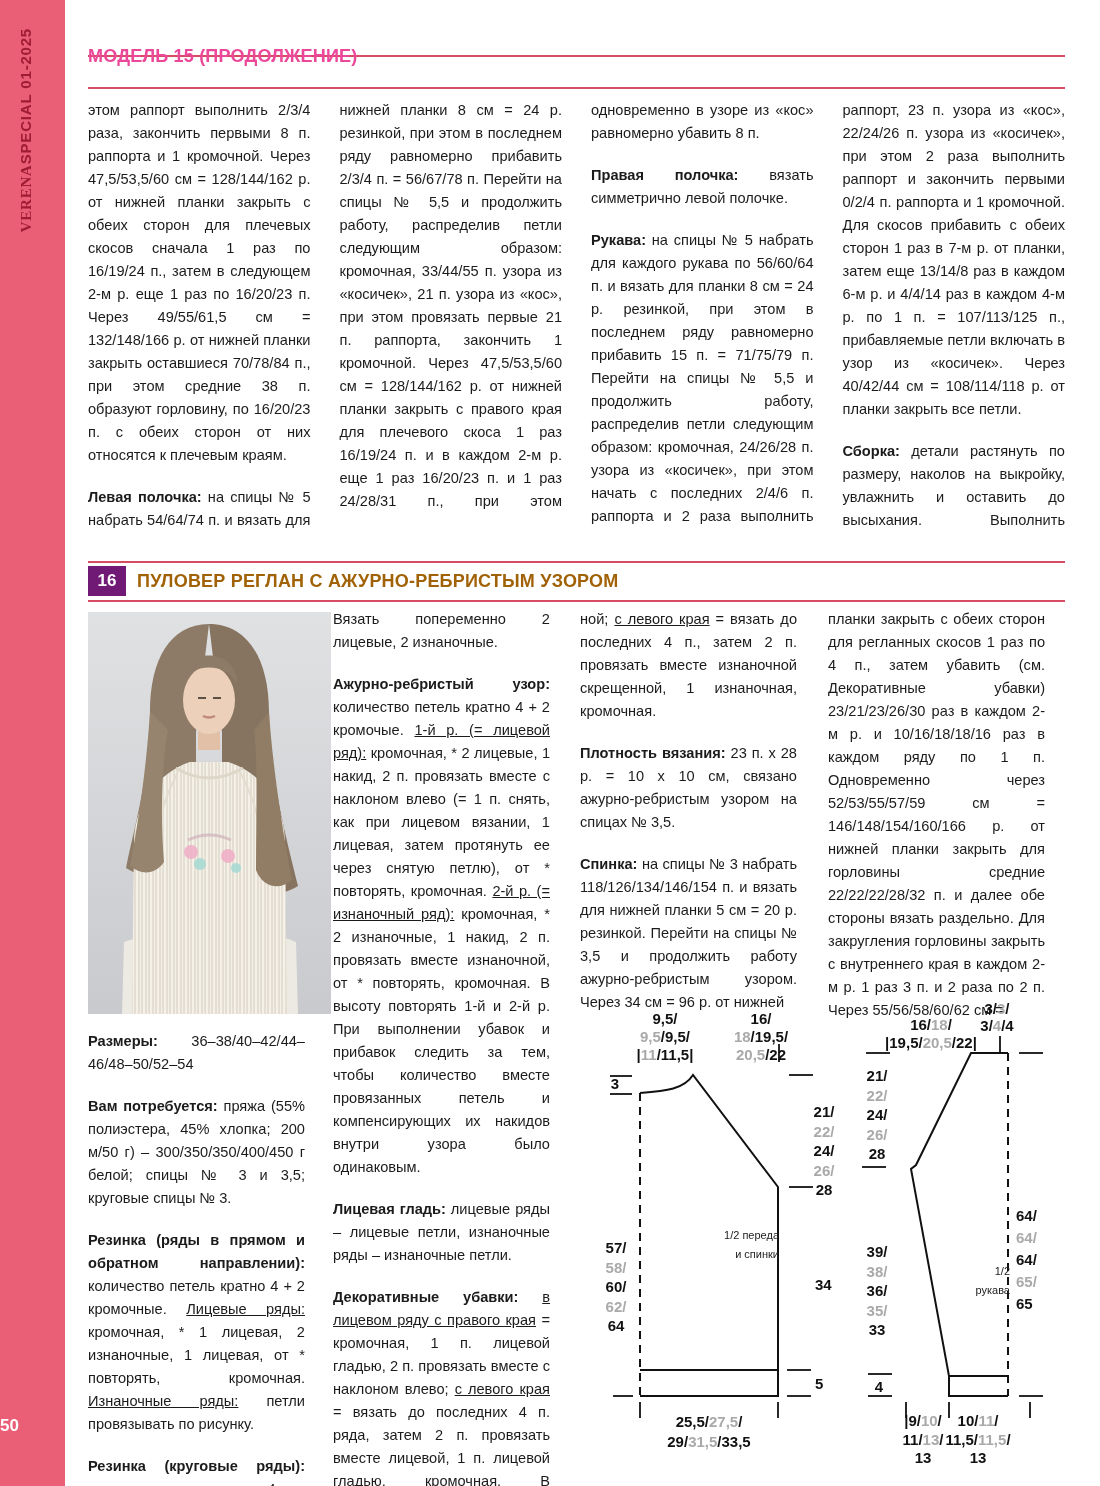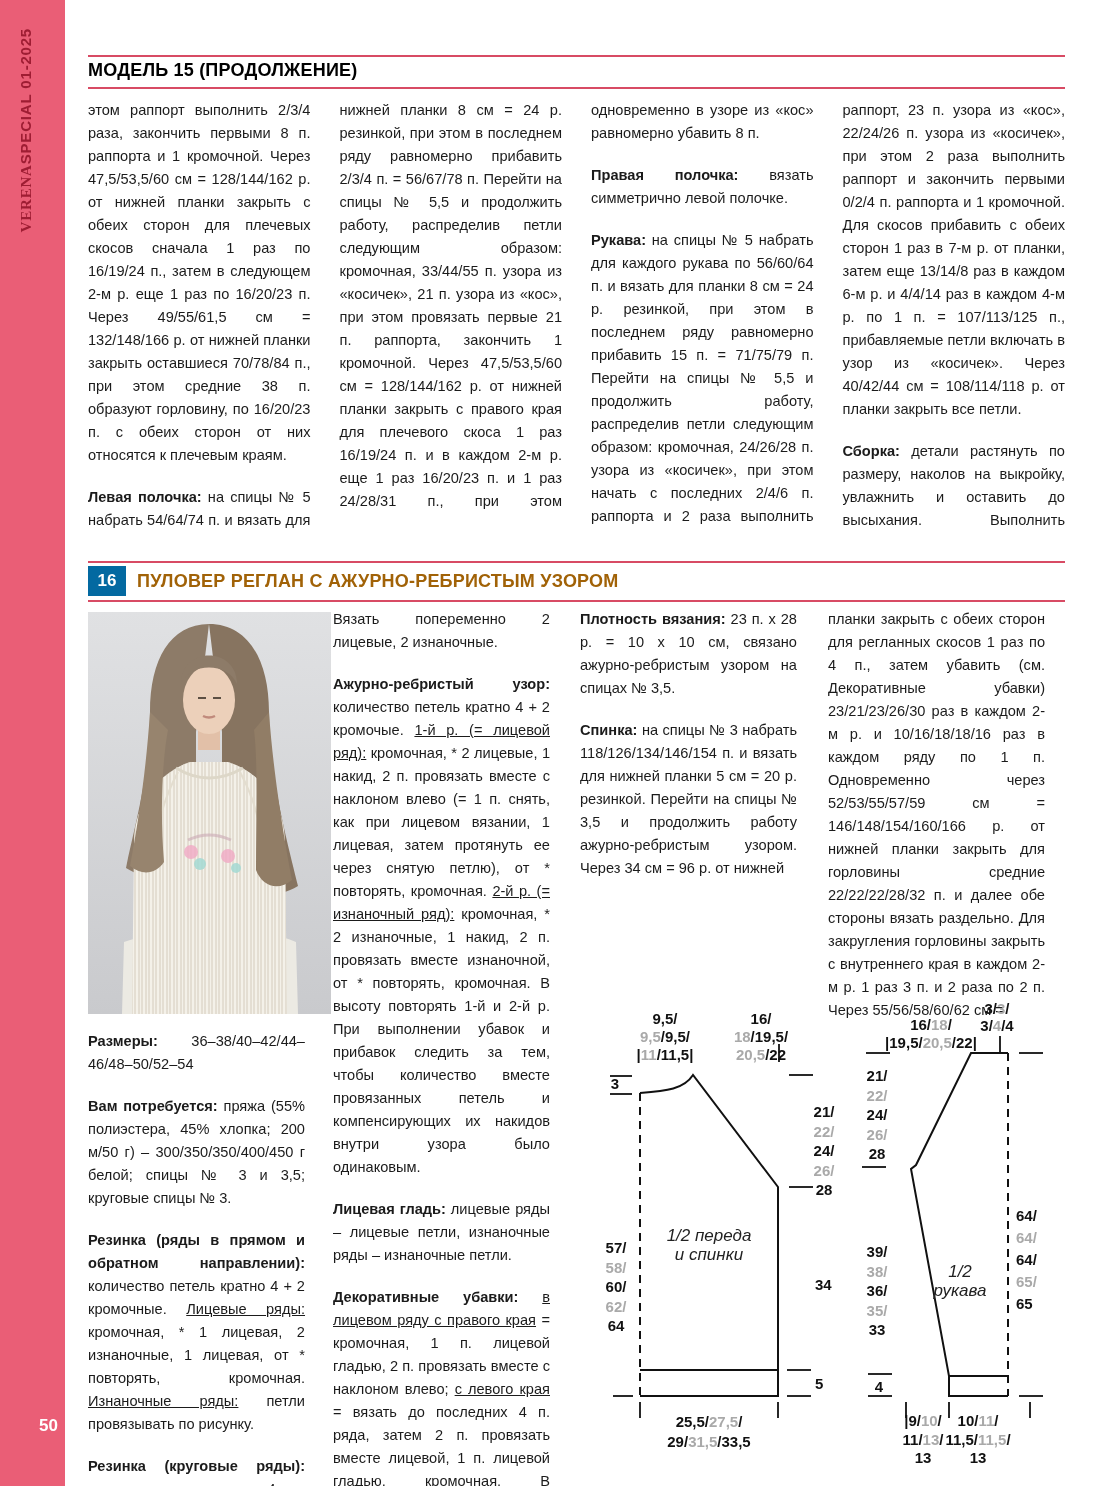--- a/index.html
+++ b/index.html
@@ -5,26 +5,26 @@
   html,body{margin:0;padding:0;background:#888;}
   .page{position:relative;width:1100px;height:1486px;background:#ffffff;overflow:hidden;
         font-family:"Liberation Sans","DejaVu Sans",sans-serif;}
   
   .sidebar{position:absolute;left:0;top:0;width:65px;height:1486px;background:#ea5e76;}
   .vert{position:absolute;left:17px;top:28px;writing-mode:vertical-rl;transform:rotate(180deg);
         color:#9e1d33;font-size:15px;letter-spacing:.8px;white-space:nowrap;}
   .brand-serif{font-family:"Liberation Serif","DejaVu Serif",serif;font-weight:bold;}
   .brand-bold{font-weight:bold;}
   .issue{font-weight:bold;}
-  .pagenum{position:absolute;left:0;top:1416px;width:58px;text-align:right;color:#ffffff;
+  .pagenum{position:absolute;left:0;top:1416px;width:58px;text-align:left;color:#ffffff;
            font-size:17px;font-weight:bold;}
   
   .rule{position:absolute;left:88px;width:977px;height:2px;background:#d84b64;}
-  .m15title{position:absolute;left:88px;top:60px;color:#000000;font-size:18px;font-weight:bold;letter-spacing:.2px;}
-  .s16box{position:absolute;left:88px;top:566px;width:38px;height:30px;background:#0369a1;color:#fff;
+  .m15title{position:absolute;left:88px;top:46px;color:#ec4899;font-size:18px;font-weight:bold;letter-spacing:.2px;}
+  .s16box{position:absolute;left:88px;top:566px;width:38px;height:30px;background:#701a75;color:#fff;
           font-size:17px;font-weight:bold;text-align:center;line-height:30px;}
   .s16title{position:absolute;left:137px;top:566px;height:30px;line-height:30px;color:#a16207;
             font-size:18px;font-weight:bold;letter-spacing:.2px;}
   
   .txt{font-size:14.6px;line-height:23px;text-align:justify;color:#1b1b1b;hyphens:auto;}
   .txt p{margin:0 0 19px 0;}
   .txt p:last-child{margin-bottom:0;}
   .txt b{font-weight:bold;}
   .txt u{text-decoration:underline;}
   .m15cols{position:absolute;left:88px;top:99px;width:977px;height:445px;
@@ -32,21 +32,21 @@
   .col{position:absolute;width:217px;}
   
   .photo{position:absolute;left:88px;top:612px;width:243px;height:402px;overflow:hidden;}
   
   .schem{position:absolute;}
   .schem svg{position:absolute;left:0;top:0;}
   .sch{position:absolute;font-weight:bold;font-size:15px;color:#111;line-height:18px;white-space:nowrap;}
   .ctr{text-align:center;}
   .stack{line-height:19.5px;text-align:center;}
   .stack-w{line-height:22px;}
-  .pname{position:absolute;font-weight:normal;font-size:17px;color:#222;line-height:19px;text-align:center;font-style:italic;}
+  .pname{position:absolute;font-weight:normal;font-size:11px;color:#222;line-height:19px;text-align:right;}
   .gy{color:#a9a9a9;}
 </style>
 </head>
 <body>
 
 <div class="page">
 
   <div class="sidebar">
     <div class="vert"><span class="brand-serif">VERENA</span><span class="brand-bold">SPECIAL</span><span class="issue"> 01-2025</span></div>
     <div class="pagenum">50</div>
@@ -116,20 +116,21 @@
       <p><b>Резинка (ряды в прямом и обратном направлении):</b> количество петель кратно 4 + 2 кромочные. <u>Лицевые ряды:</u> кромочная, * 1 лицевая, 2 изнаночные, 1 лицевая, от * повторять, кромочная. <u>Изнаночные ряды:</u> петли провязывать по рисунку.</p>
       <p><b>Резинка (круговые ряды):</b> количество петель кратно 4.</p>
     </div>
   <div class="txt col" style="left:333px;top:608px">
       <p>Вязать попеременно 2 лицевые, 2 изнаночные.</p>
       <p><b>Ажурно-ребристый узор:</b> количество петель кратно 4 + 2 кромочые. <u>1-й р. (= лицевой ряд):</u> кромочная, * 2 лицевые, 1 накид, 2 п. провязать вместе с наклоном влево (= 1 п. снять, как при лицевом вязании, 1 лицевая, затем протянуть ее через снятую петлю), от * повторять, кромочная. <u>2-й р. (= изнаночный ряд):</u> кромочная, * 2 изнаночные, 1 накид, 2 п. провязать вместе изнаночной, от * повторять, кромочная. В высоту повторять 1-й и 2-й р. При выполнении убавок и прибавок следить за тем, чтобы количество вместе провязанных петель и компенсирующих их накидов внутри узора было одинаковым.</p>
       <p><b>Лицевая гладь:</b> лицевые ряды – лицевые петли, изнаночные ряды – изнаночные петли.</p>
       <p><b>Декоративные убавки:</b> <u>в лицевом ряду с правого края</u> = кромочная, 1 п. лицевой гладью, 2 п. провязать вместе с наклоном влево; <u>с левого края</u> = вязать до последних 4 п. ряда, затем 2 п. провязать вместе лицевой, 1 п. лицевой гладью, кромочная. <u>В изнаночном ряду с правого края</u> = кромочная, 1 изнаночная, 2 п. провязать вместе изнаноч-</p>
     </div>
   <div class="txt col" style="left:580px;top:608px">
+      <p>ной; <u>с левого края</u> = вязать до последних 4 п., затем 2 п. провязать вместе изнаночной скрещенной, 1 изнаночная, кромочная.</p>
       <p><b>Плотность вязания:</b> 23 п. x 28 р. = 10 x 10 см, связано ажурно-ребристым узором на спицах № 3,5.</p>
       <p><b>Спинка:</b> на спицы № 3 набрать 118/126/134/146/154 п. и вязать для нижней планки 5 см = 20 р. резинкой. Перейти на спицы № 3,5 и продолжить работу ажурно-ребристым узором. Через 34 см = 96 р. от нижней</p>
     </div>
   <div class="txt col" style="left:828px;top:608px">
       <p>планки закрыть с обеих сторон для регланных скосов 1 раз по 4 п., затем убавить (см. Декоративные убавки) 23/21/23/26/30 раз в каждом 2-м р. и 10/16/18/18/16 раз в каждом ряду по 1 п. Одновременно через 52/53/55/57/59 см = 146/148/154/160/166 р. от нижней планки закрыть для горловины средние 22/22/22/28/32 п. и далее обе стороны вязать раздельно. Для закругления горловины закрыть с внутреннего края в каждом 2-м р. 1 раз 3 п. и 2 раза по 2 п. Через 55/56/58/60/62 см =</p>
     </div>
 
   <div class="schem" style="left:575px;top:1000px;width:270px;height:486px">
     <svg width="270" height="486" viewBox="0 0 270 486">
       <path d="M65,93 C92,91 109,89 118,75 L203,187 L203,396 L65,396" fill="none" stroke="#111" stroke-width="2"></path>

